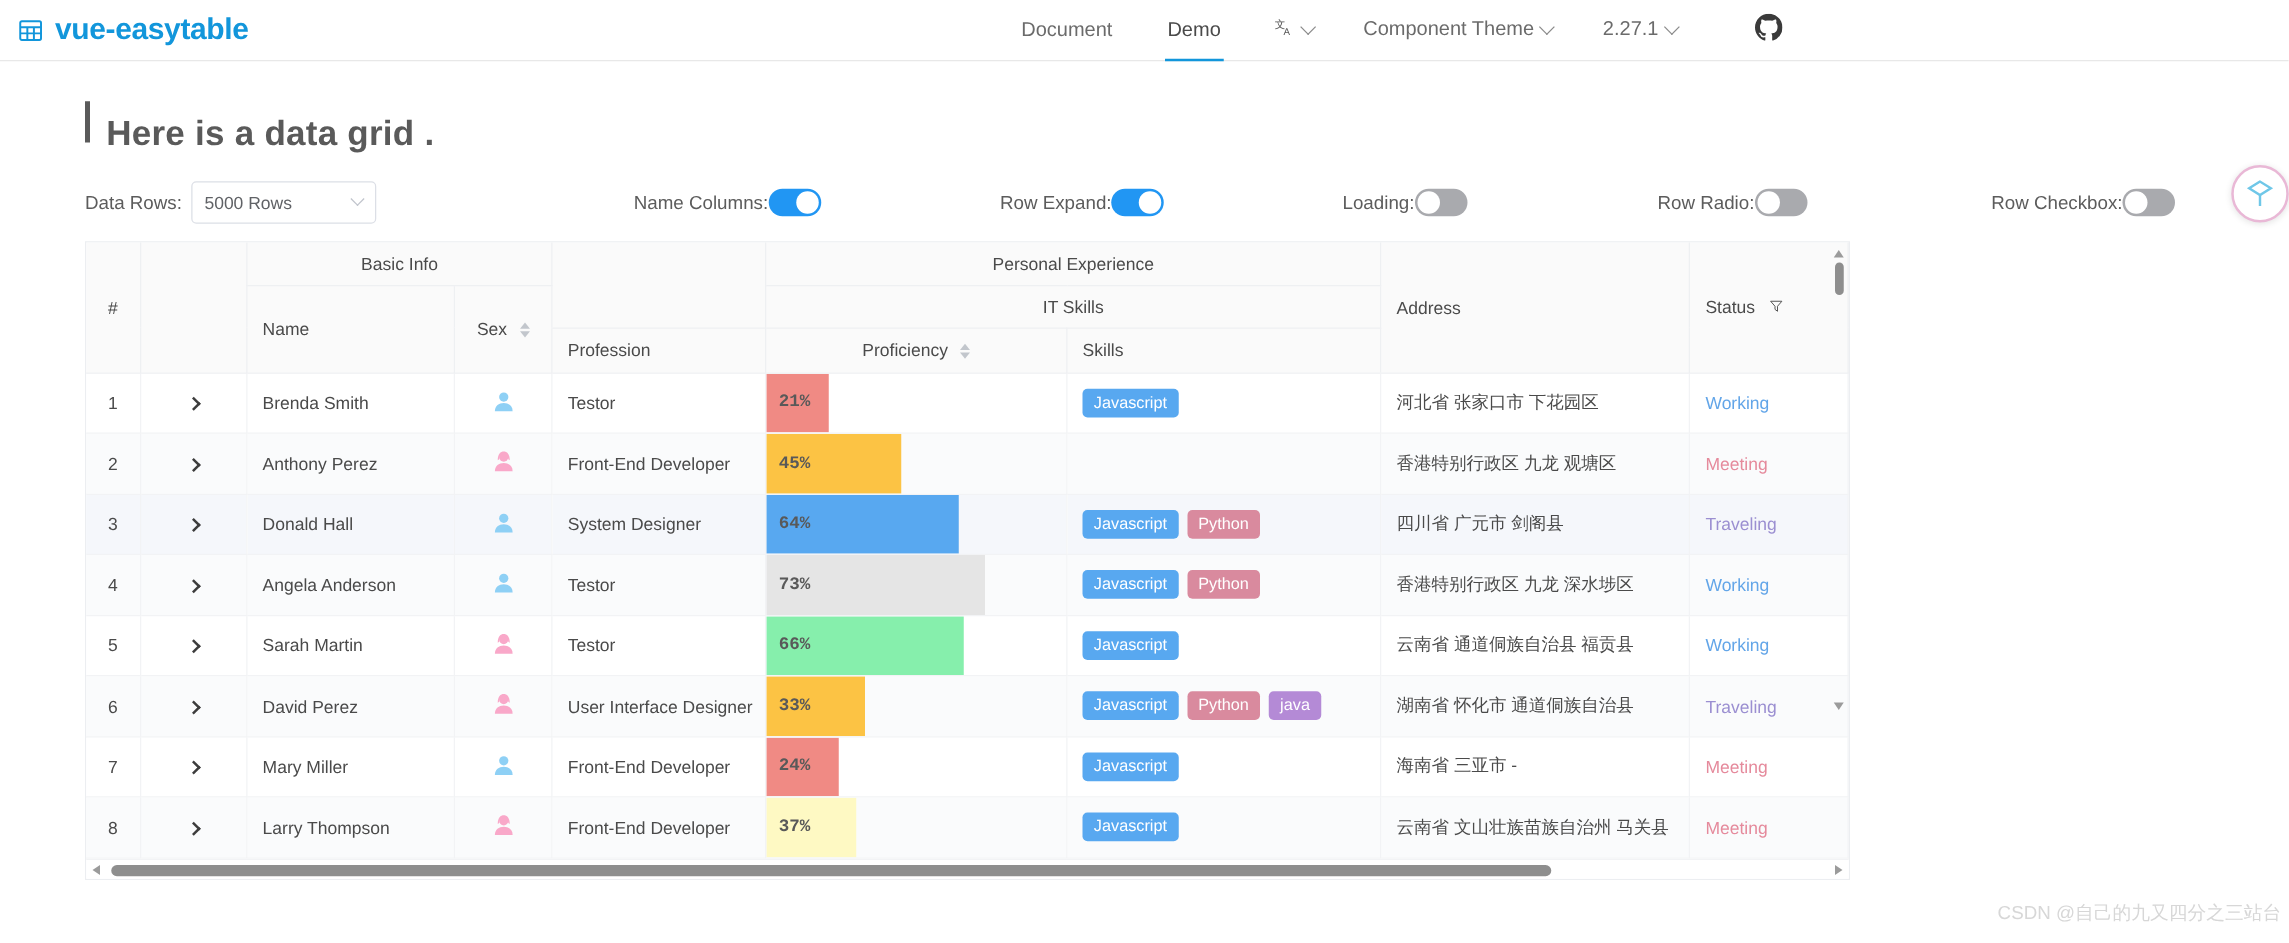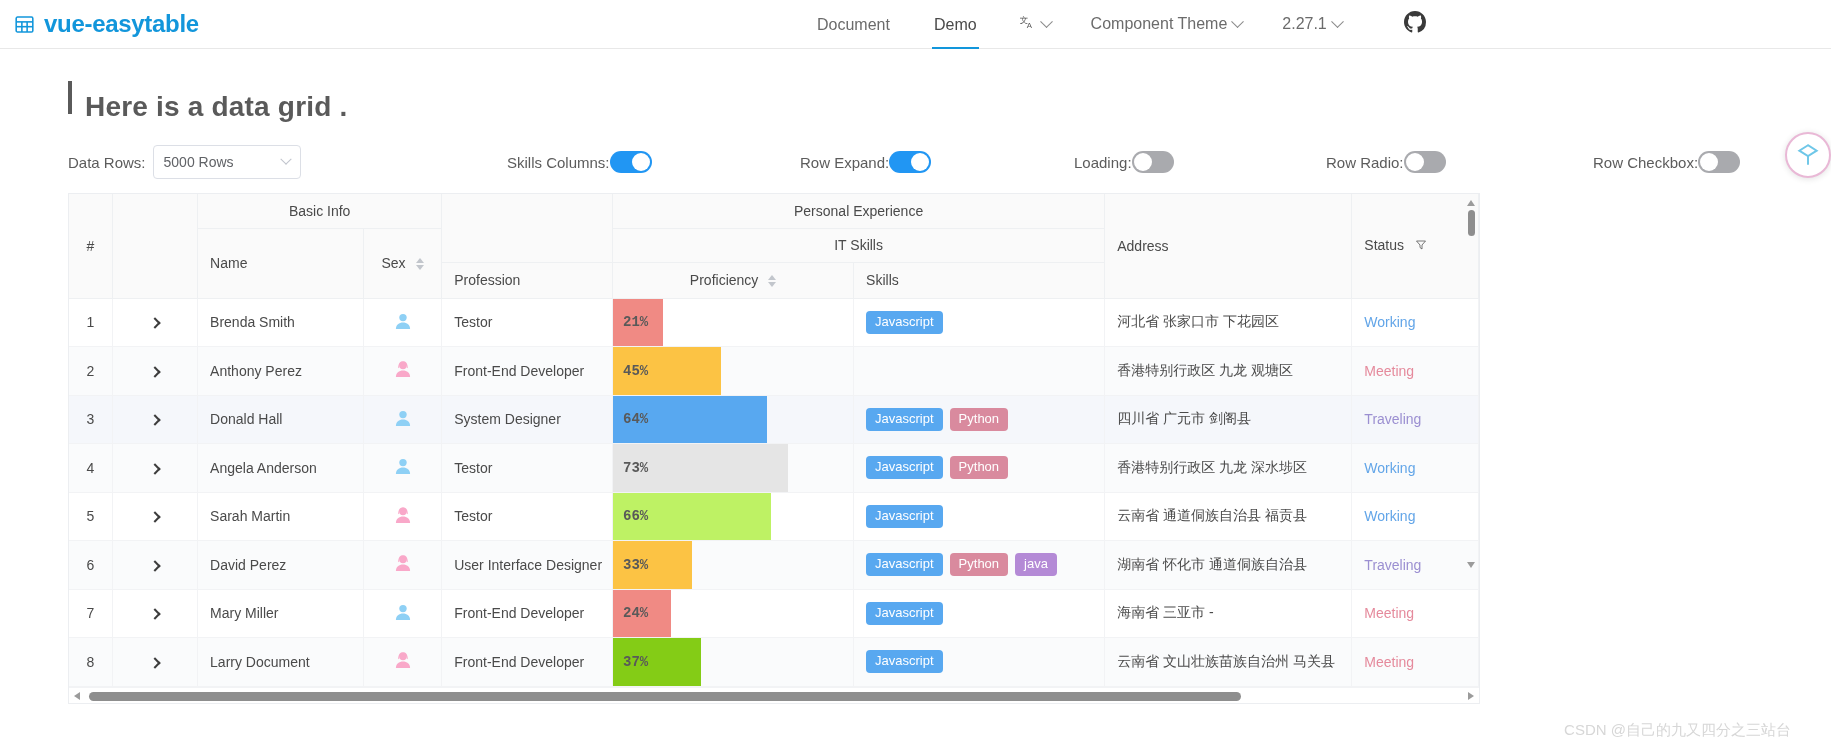--- a/index.html
+++ b/index.html
@@ -272,21 +272,21 @@
     background: #fff;
     border: 2px solid #e9b8d6;
     box-shadow: 0 1px 6px rgba(0,0,0,0.12);
     display: flex; align-items: center; justify-content: center;
     cursor: pointer;
     overflow: hidden;
   }
 
   .watermark {
     position: absolute;
-    right: 40px; bottom: 14px;
+    right: 6px; bottom: 14px;
     font-size: 15px;
     color: #d7d7d7;
     white-space: nowrap;
   }
 </style>
 </head>
 <body>
 
 <div class="navbar">
   <div class="brand">
@@ -343,21 +343,21 @@
 
   <div class="ctl" style="left:68px">
     <span class="ctl-label">Data Rows:</span>
     <div class="select-box">
       <span>5000 Rows</span>
       <span class="select-caret"></span>
     </div>
   </div>
 
   <div class="ctl" style="left:507px">
-    <span class="ctl-label">Skills Columns:</span>
+    <span class="ctl-label">Name Columns:</span>
     <div class="switch on">
         <div class="knob"></div>
       </div>
   </div>
 
   <div class="ctl" style="left:800px">
     <span class="ctl-label">Row Expand:</span>
     <div class="switch on">
         <div class="knob"></div>
       </div>
@@ -515,21 +515,21 @@
           <td class="ctr">5</td>
      <td class="ctr"><span class="expand-arrow"></span></td>
      <td>Sarah Martin</td>
      <td class="ctr"><span><svg width="20" height="20" viewBox="0 0 20 20">
     <circle cx="10" cy="6.6" r="3.7" fill="#f9a8c9"></circle>
     <path d="M2.9 18 C2.9 13.6 6.1 11.4 10 11.4 C13.9 11.4 17.1 13.6 17.1 18 Z" fill="#f9a8c9"></path>
     <path d="M5.2 9.2 C5.2 4 7.5 2.2 10 2.2 C12.5 2.2 14.8 4 14.8 9.2 L13.6 8.4 C13.6 5.4 12 4.4 10 4.4 C8 4.4 6.4 5.4 6.4 8.4 Z" fill="#f9a8c9"></path>
               </svg></span></td>
      <td>Testor</td>
      <td class="nopad">
-            <div class="bar" style="width:158px;background:#bef264">66%</div>
+            <div class="bar" style="width:158px;background:#86efac">66%</div>
           </td>
      <td class="skills-cell"><span class="tag" style="background:#58a8f0">Javascript</span></td>
      <td>云南省 通道侗族自治县 福贡县</td>
      <td><span class="status" style="color:#62a5e8">Working</span></td>
         </tr>
         <tr class="even">
           <td class="ctr">6</td>
      <td class="ctr"><span class="expand-arrow"></span></td>
      <td>David Perez</td>
      <td class="ctr"><span><svg width="20" height="20" viewBox="0 0 20 20">
@@ -557,29 +557,29 @@
      <td class="nopad">
             <div class="bar" style="width:58px;background:#f08a84">24%</div>
           </td>
      <td class="skills-cell"><span class="tag" style="background:#58a8f0">Javascript</span></td>
      <td>海南省 三亚市 -</td>
      <td><span class="status" style="color:#e58a9c">Meeting</span></td>
         </tr>
         <tr class="even">
           <td class="ctr">8</td>
      <td class="ctr"><span class="expand-arrow"></span></td>
-     <td>Larry Document</td>
+     <td>Larry Thompson</td>
      <td class="ctr"><span><svg width="20" height="20" viewBox="0 0 20 20">
     <circle cx="10" cy="6.6" r="3.7" fill="#f9a8c9"></circle>
     <path d="M2.9 18 C2.9 13.6 6.1 11.4 10 11.4 C13.9 11.4 17.1 13.6 17.1 18 Z" fill="#f9a8c9"></path>
     <path d="M5.2 9.2 C5.2 4 7.5 2.2 10 2.2 C12.5 2.2 14.8 4 14.8 9.2 L13.6 8.4 C13.6 5.4 12 4.4 10 4.4 C8 4.4 6.4 5.4 6.4 8.4 Z" fill="#f9a8c9"></path>
               </svg></span></td>
      <td>Front-End Developer</td>
      <td class="nopad">
-            <div class="bar" style="width:88px;background:#84cc16">37%</div>
+            <div class="bar" style="width:72px;background:#fef9c3">37%</div>
           </td>
      <td class="skills-cell"><span class="tag" style="background:#58a8f0">Javascript</span></td>
      <td>云南省 文山壮族苗族自治州 马关县</td>
      <td><span class="status" style="color:#e58a9c">Meeting</span></td>
         </tr>
       </tbody>
   </table>
 
   <div class="vscroll">
     <div class="track-arrow-up"></div>

